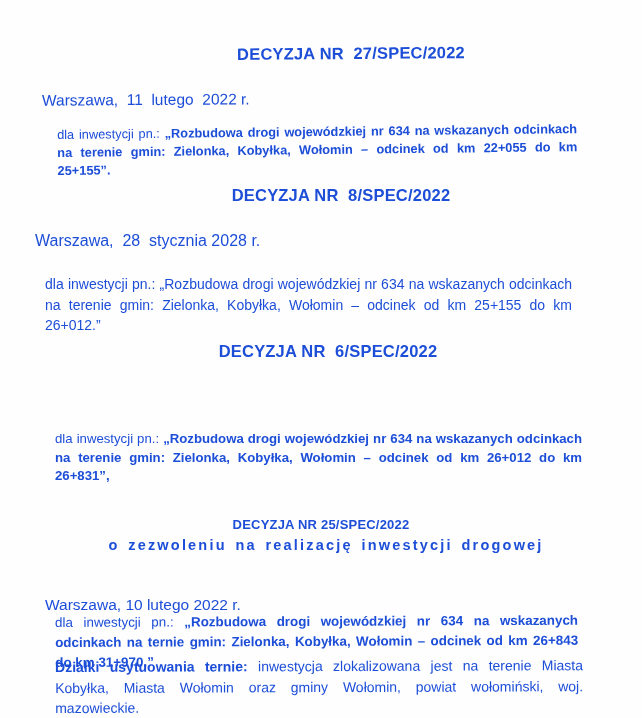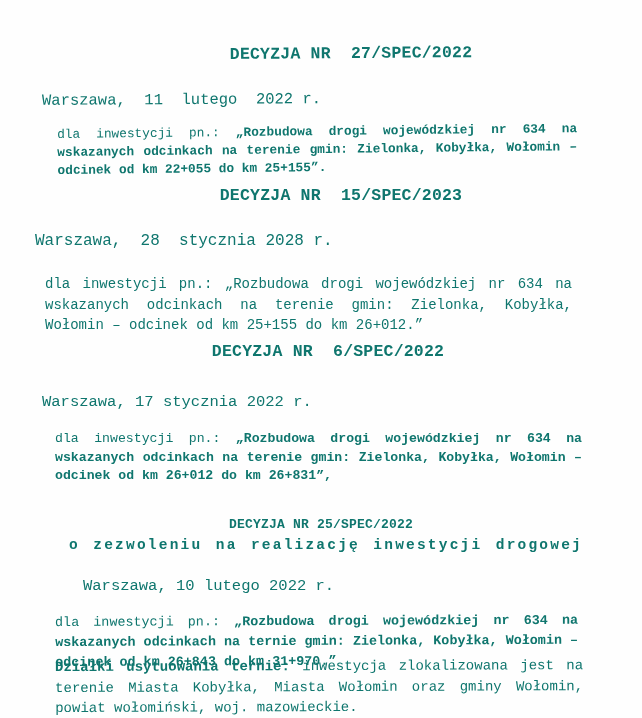--- a/index.html
+++ b/index.html
@@ -2,22 +2,22 @@
 <html><head>
 <meta charset="utf-8">
 <style>
   html, body { margin: 0; padding: 0; background: #ffffff; }
   .page {
     position: relative;
     width: 642px;
     height: 718px;
     background: #fefefe;
     overflow: hidden;
-    font-family: Liberation Mono, monospace;
-    color: #0f766e;
+    font-family: Liberation Sans, sans-serif;
+    color: #1d4ed8;
   }
   .sec { position: absolute; inset: 0; width: 642px; height: 718px; pointer-events: none; }
 
   .title {
     position: absolute;
     margin: 0;
     font-size: 16.5px;
     font-weight: bold;
     text-align: center;
     white-space: pre;
@@ -48,44 +48,43 @@
   
   .t3 { top: 342px; left: 18px; width: 620px; }
   .d3 { top: 393px; left: 42px; }
   .p3 { top: 430px; left: 55px; width: 527px; font-size: 13.2px; line-height: 18.5px; }
 
   
   .t4   { top: 517px; left: 0;   width: 642px; font-size: 13px; }
   .sub4 { position: absolute; top: 537px; left: 10px; width: 632px; margin: 0;
           font-size: 14.5px; font-weight: bold; text-align: center;
           letter-spacing: 2.2px; word-spacing: 2.5px; white-space: pre; }
-  .d4 { top: 577px; left: 45px; margin-left: 38px; }
+  .d4 { top: 596px; left: 45px; }
   .p4 { top: 613px; left: 55px; width: 523px; font-size: 13.4px; line-height: 20px; transform: rotate(-0.25deg); transform-origin: left top; }
   .p5 { top: 657px; left: 55px; width: 528px; font-size: 14px; line-height: 20.5px; transform: rotate(-0.2deg); transform-origin: left top; }
 </style>
 </head>
 <body>
 
 <div class="page">
 
   <section class="sec">
     <h1 class="title t1">DECYZJA NR  27/SPEC/2022</h1>
     <div class="date d1">Warszawa,  11  lutego  2022 r.</div>
     <p class="para p1"><span>dla inwestycji pn.: </span><span class="bold">„Rozbudowa drogi wojewódzkiej nr 634 na wskazanych odcinkach na terenie gmin: Zielonka, Kobyłka, Wołomin – odcinek od km 22+055 do km 25+155”.</span></p>
   </section>
 
   <section class="sec">
-    <h1 class="title t2">DECYZJA NR  15/SPEC/2023</h1>
+    <h1 class="title t2">DECYZJA NR  8/SPEC/2022</h1>
     <div class="date d2">Warszawa,  28  stycznia 2028 r.</div>
     <p class="para p2"><span>dla inwestycji pn.: </span><span>„Rozbudowa drogi wojewódzkiej nr 634 na wskazanych odcinkach na terenie gmin: Zielonka, Kobyłka, Wołomin – odcinek od km 25+155 do km 26+012.”</span></p>
   </section>
 
   <section class="sec">
     <h1 class="title t3">DECYZJA NR  6/SPEC/2022</h1>
-    <div class="date d3">Warszawa, 17 stycznia 2022 r.</div>
     <p class="para p3"><span>dla inwestycji pn.: </span><span class="bold">„Rozbudowa drogi wojewódzkiej nr 634 na wskazanych odcinkach na terenie gmin: Zielonka, Kobyłka, Wołomin – odcinek od km 26+012 do km 26+831”,</span></p>
   </section>
 
   <section class="sec">
     <h1 class="title t4">DECYZJA NR 25/SPEC/2022</h1>
     <h2 class="sub4">o zezwoleniu na realizację inwestycji drogowej</h2>
     <div class="date d4">Warszawa, 10 lutego 2022 r.</div>
     <p class="para p4"><span>dla  inwestycji  pn.:  </span><span class="bold">„Rozbudowa drogi wojewódzkiej nr 634 na wskazanych odcinkach na ternie gmin: Zielonka, Kobyłka, Wołomin – odcinek od km 26+843 do km 31+970.”</span></p>
     <p class="para p5"><span class="bold">Działki usytuowania ternie:</span><span> inwestycja zlokalizowana jest na terenie Miasta Kobyłka, Miasta Wołomin oraz gminy Wołomin, powiat wołomiński, woj. mazowieckie.</span></p>
   </section>

